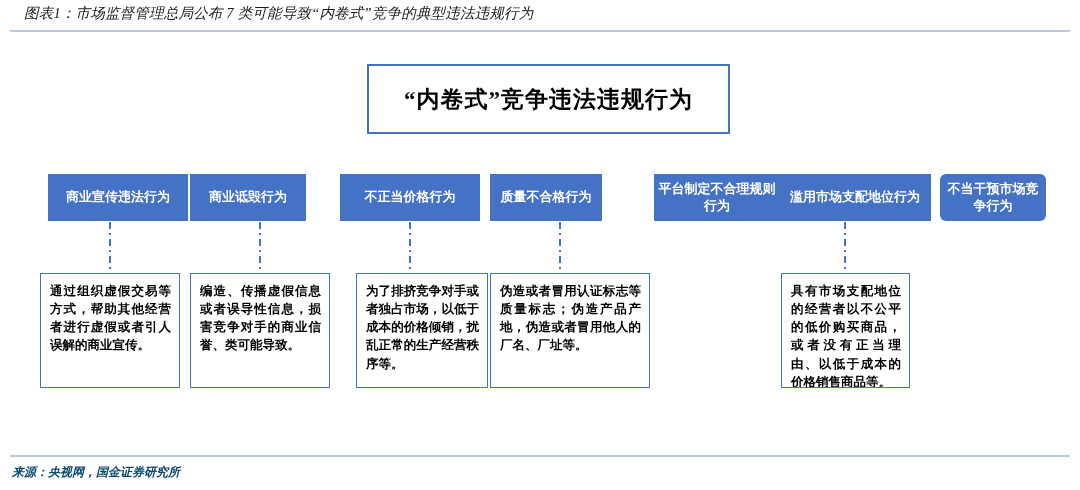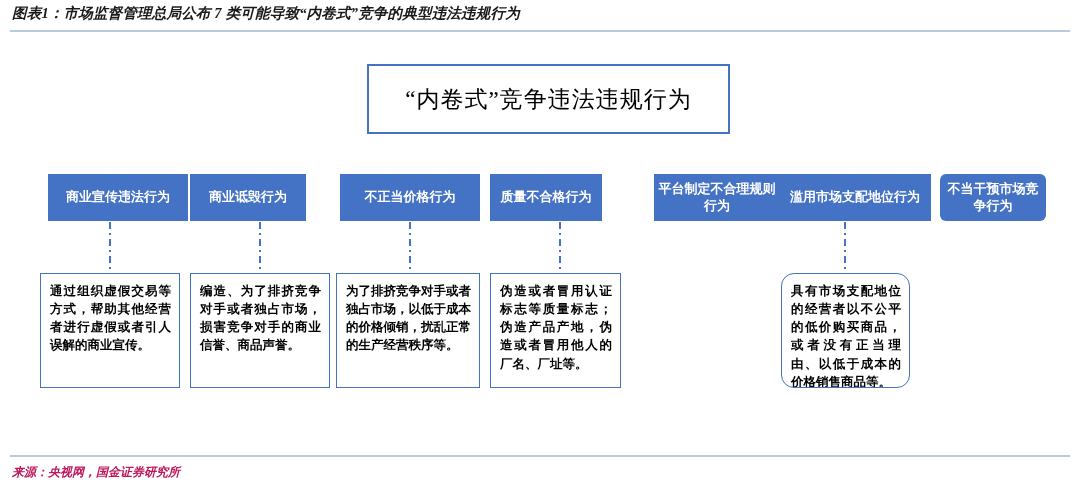--- a/index.html
+++ b/index.html
@@ -12,24 +12,24 @@
     height: 490px;
     font-family: "Liberation Serif", "DejaVu Serif", serif;
     color: #000000;
     position: relative;
     overflow: hidden;
   }
 
   
   .chart-title {
     position: absolute;
-    left: 12px;
+    left: 24px;
     top: 4px;
     font-family: "Liberation Serif", "DejaVu Serif", serif;
-    font-weight: bold;
+    font-weight: normal;
     font-style: italic;
     font-size: 14.5px;
     letter-spacing: 0.2px;
     white-space: nowrap;
     color: #1a1a1a;
   }
   .title-rule {
     position: absolute;
     left: 10px;
     top: 30px;
@@ -48,39 +48,39 @@
     background: #b9cbdf;
   }
   .source-text {
     position: absolute;
     left: 12px;
     top: 464px;
     font-family: "Liberation Serif", "DejaVu Serif", serif;
     font-weight: bold;
     font-style: italic;
     font-size: 12px;
-    color: #be185d;
+    color: #0c4a6e;
     white-space: nowrap;
   }
 
   
   .root-node {
     position: absolute;
     left: 367px;
     top: 64px;
     width: 363px;
     height: 70px;
     box-sizing: border-box;
     border: 2px solid #4472c4;
     background: #ffffff;
     display: flex;
     align-items: center;
     justify-content: center;
     font-family: "Liberation Serif", "DejaVu Serif", serif;
-    font-weight: normal;
+    font-weight: bold;
     font-size: 23px;
     letter-spacing: 1px;
     color: #000000;
   }
 
   
   .cat-box {
     position: absolute;
     top: 174px;
     height: 47px;
@@ -169,26 +169,26 @@
 <div class="connector" style="left:109px;"></div>
 <div class="connector" style="left:259px;"></div>
 <div class="connector" style="left:409px;"></div>
 <div class="connector" style="left:559px;"></div>
 <div class="connector" style="left:844px;"></div>
 
 <div class="detail-box" style="left:40px; width:140px;">
   <span>通过组织虚假交易等方式，帮助其他经营者进行虚假或者引人误解的商业宣传。</span>
 </div>
 <div class="detail-box" style="left:190px; width:140px;">
-  <span>编造、为了排挤竞争对手或者独占市场，损害竞争对手的商业信誉、商品声誉。</span>
+  <span>编造、传播虚假信息或者误导性信息，损害竞争对手的商业信誉、类可能导致。</span>
 </div>
-<div class="detail-box" style="left:336px; width:144px;">
+<div class="detail-box" style="left:356px; width:132px;">
   <span>为了排挤竞争对手或者独占市场，以低于成本的价格倾销，扰乱正常的生产经营秩序等。</span>
 </div>
-<div class="detail-box" style="left:490px; width:131px;">
+<div class="detail-box" style="left:490px; width:160px;">
   <span>伪造或者冒用认证标志等质量标志；伪造产品产地，伪造或者冒用他人的厂名、厂址等。</span>
 </div>
-<div class="detail-box" style="left:781px; width:129px;border-radius:13px;">
+<div class="detail-box" style="left:781px; width:129px;">
   <span>具有市场支配地位的经营者以不公平的低价购买商品，或者没有正当理由、以低于成本的价格销售商品等。</span>
 </div>
 
 <div class="source-rule"></div>
 <div class="source-text">来源：央视网，国金证券研究所</div>
 
 </body></html>

